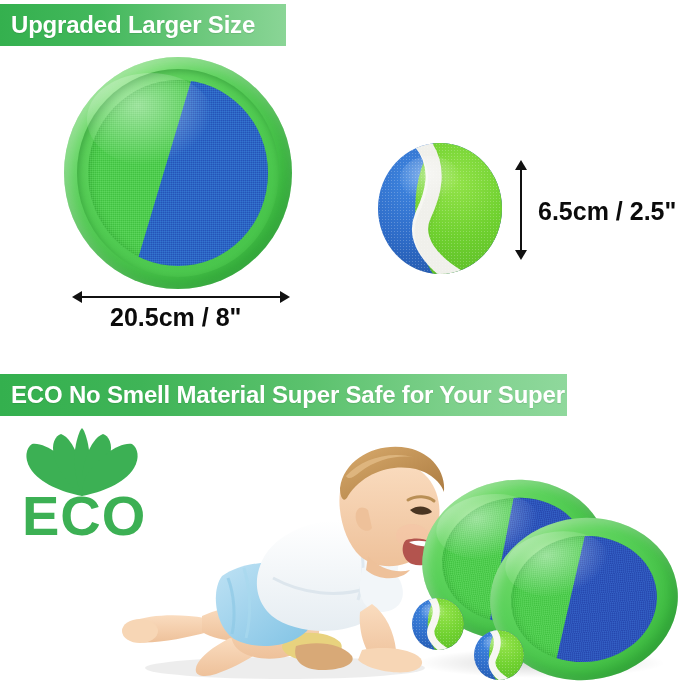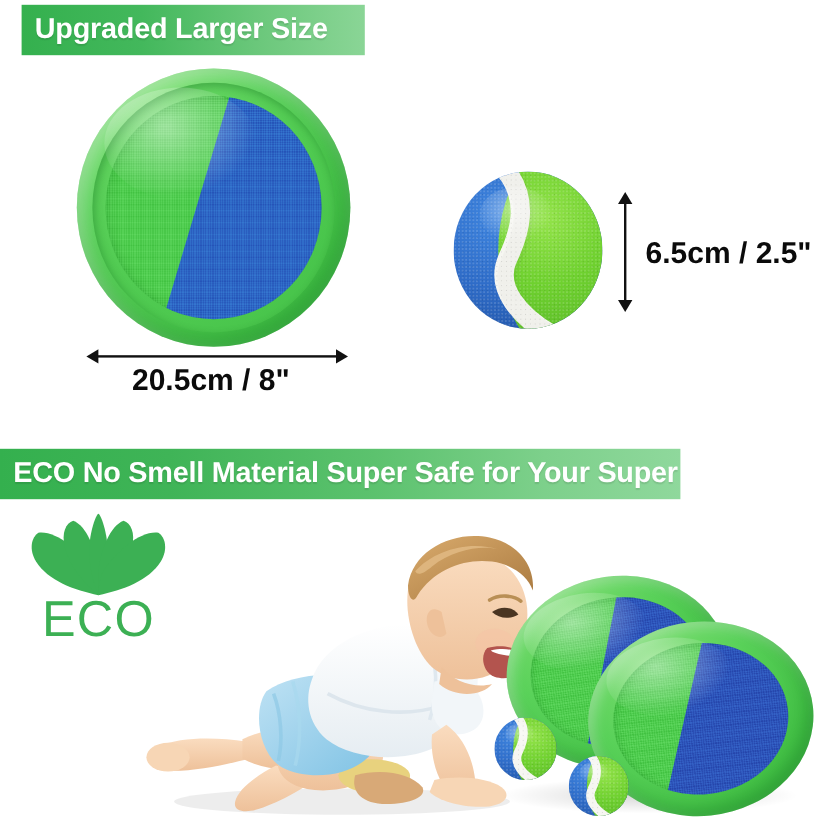--- a/index.html
+++ b/index.html
@@ -20,21 +20,20 @@
     font-weight:bold;
     letter-spacing:-0.2px;
     text-shadow:0 1px 1px rgba(0,0,0,.10);
     box-sizing:border-box;
   }
   #banner-top{
     left:0;top:4px;width:286px;height:42px;
     padding-left:11px;
     font-size:24px;
     background:linear-gradient(90deg,#34b04e 0%,#43b85c 35%,#6cc87c 70%,#8ad596 100%);
-    margin-left:18px;
   }
   #banner-mid{
     left:0;top:374px;width:567px;height:42px;
     padding-left:11px;
     font-size:24px;
     background:linear-gradient(90deg,#34b04e 0%,#3fb457 25%,#5cc26e 55%,#7dd08b 80%,#8fd89c 100%);
   }
 
   
   .paddle-big{
@@ -129,21 +128,21 @@
   #label-height{left:538px;top:197px;}
 
   #arrow-width{left:72px;top:290px;width:218px;}
   #arrow-height{left:514px;top:160px;height:100px;}
 
   
   #eco-logo{position:absolute;left:22px;top:428px;width:120px;height:108px;}
   #eco-logo .leaves{position:absolute;left:0;top:0;width:120px;height:70px;}
   #eco-text{
     position:absolute;left:0;top:68px;width:120px;text-align:center;
-    color:#3cb054;font-weight:normal;font-size:42px;letter-spacing:1px;line-height:40px;
+    color:#3cb054;font-weight:bold;font-size:56px;letter-spacing:1px;line-height:40px;
   }
 
   
   #baby{position:absolute;left:110px;top:418px;width:350px;height:265px;}
 
   
   #group-bottom{position:absolute;left:408px;top:478px;width:271px;height:205px;}
   .paddle-sm{position:absolute;}
   .paddle-sm .rim{
     position:absolute;inset:0;border-radius:50%;

